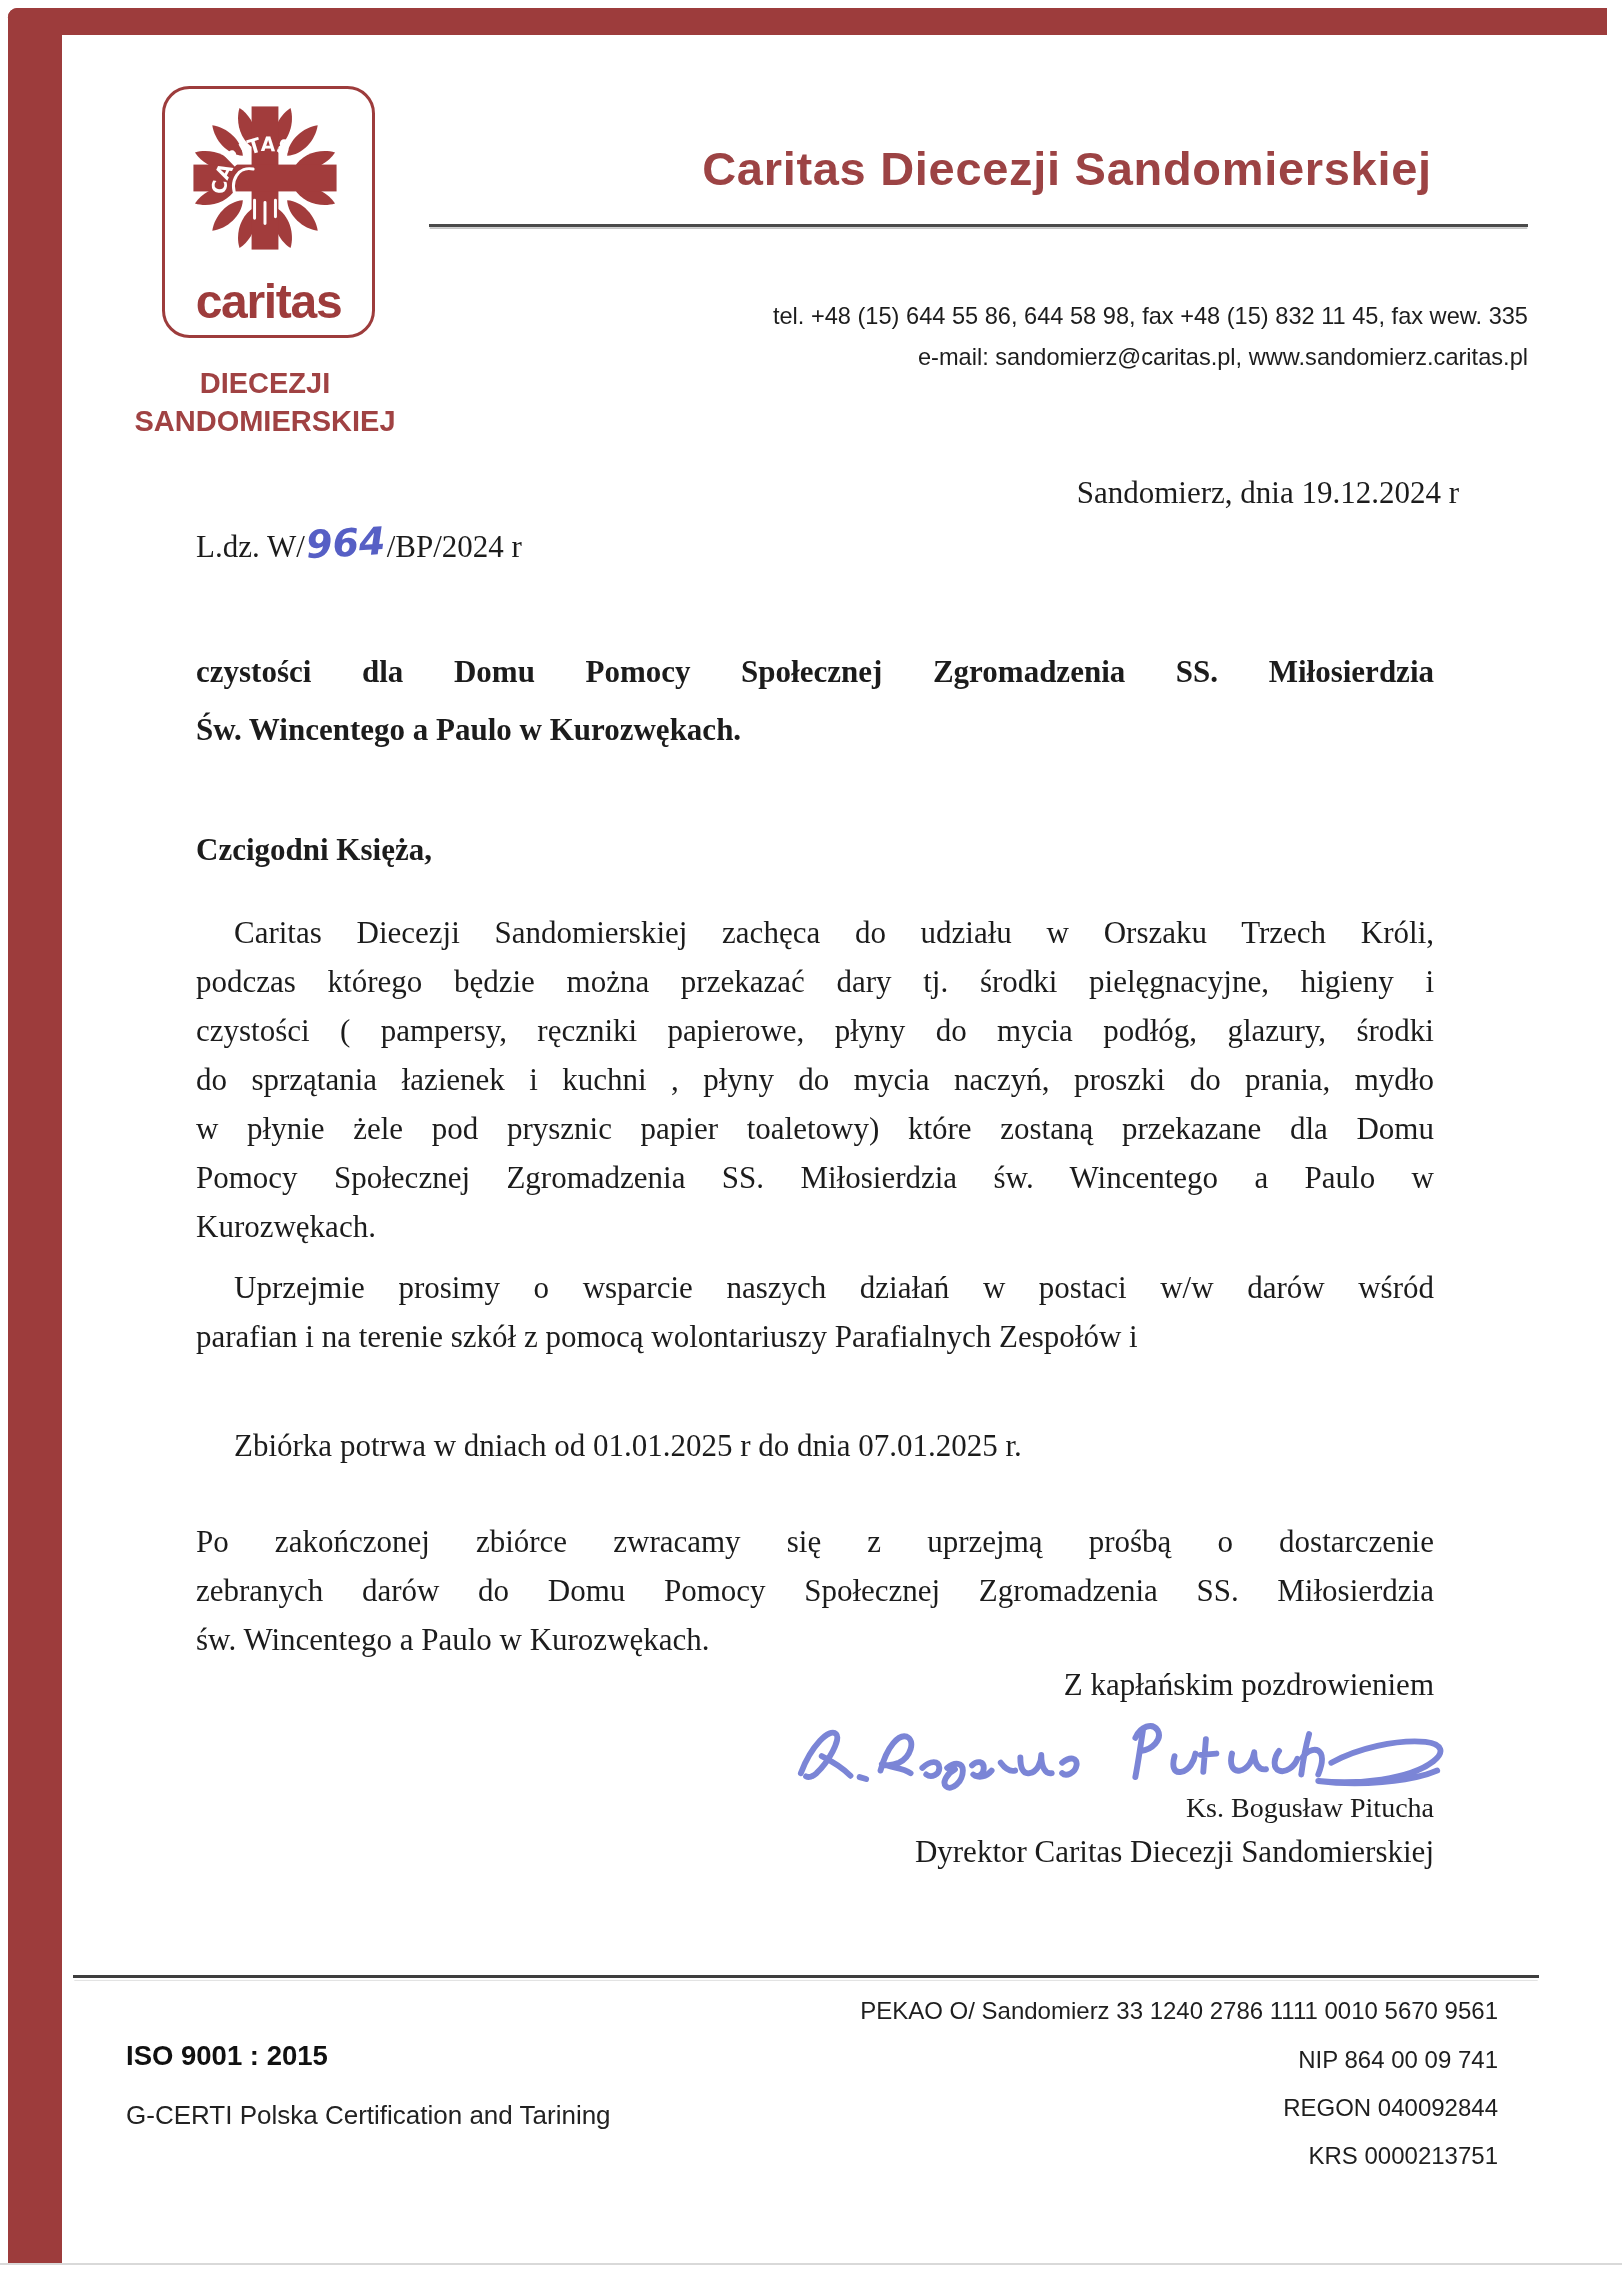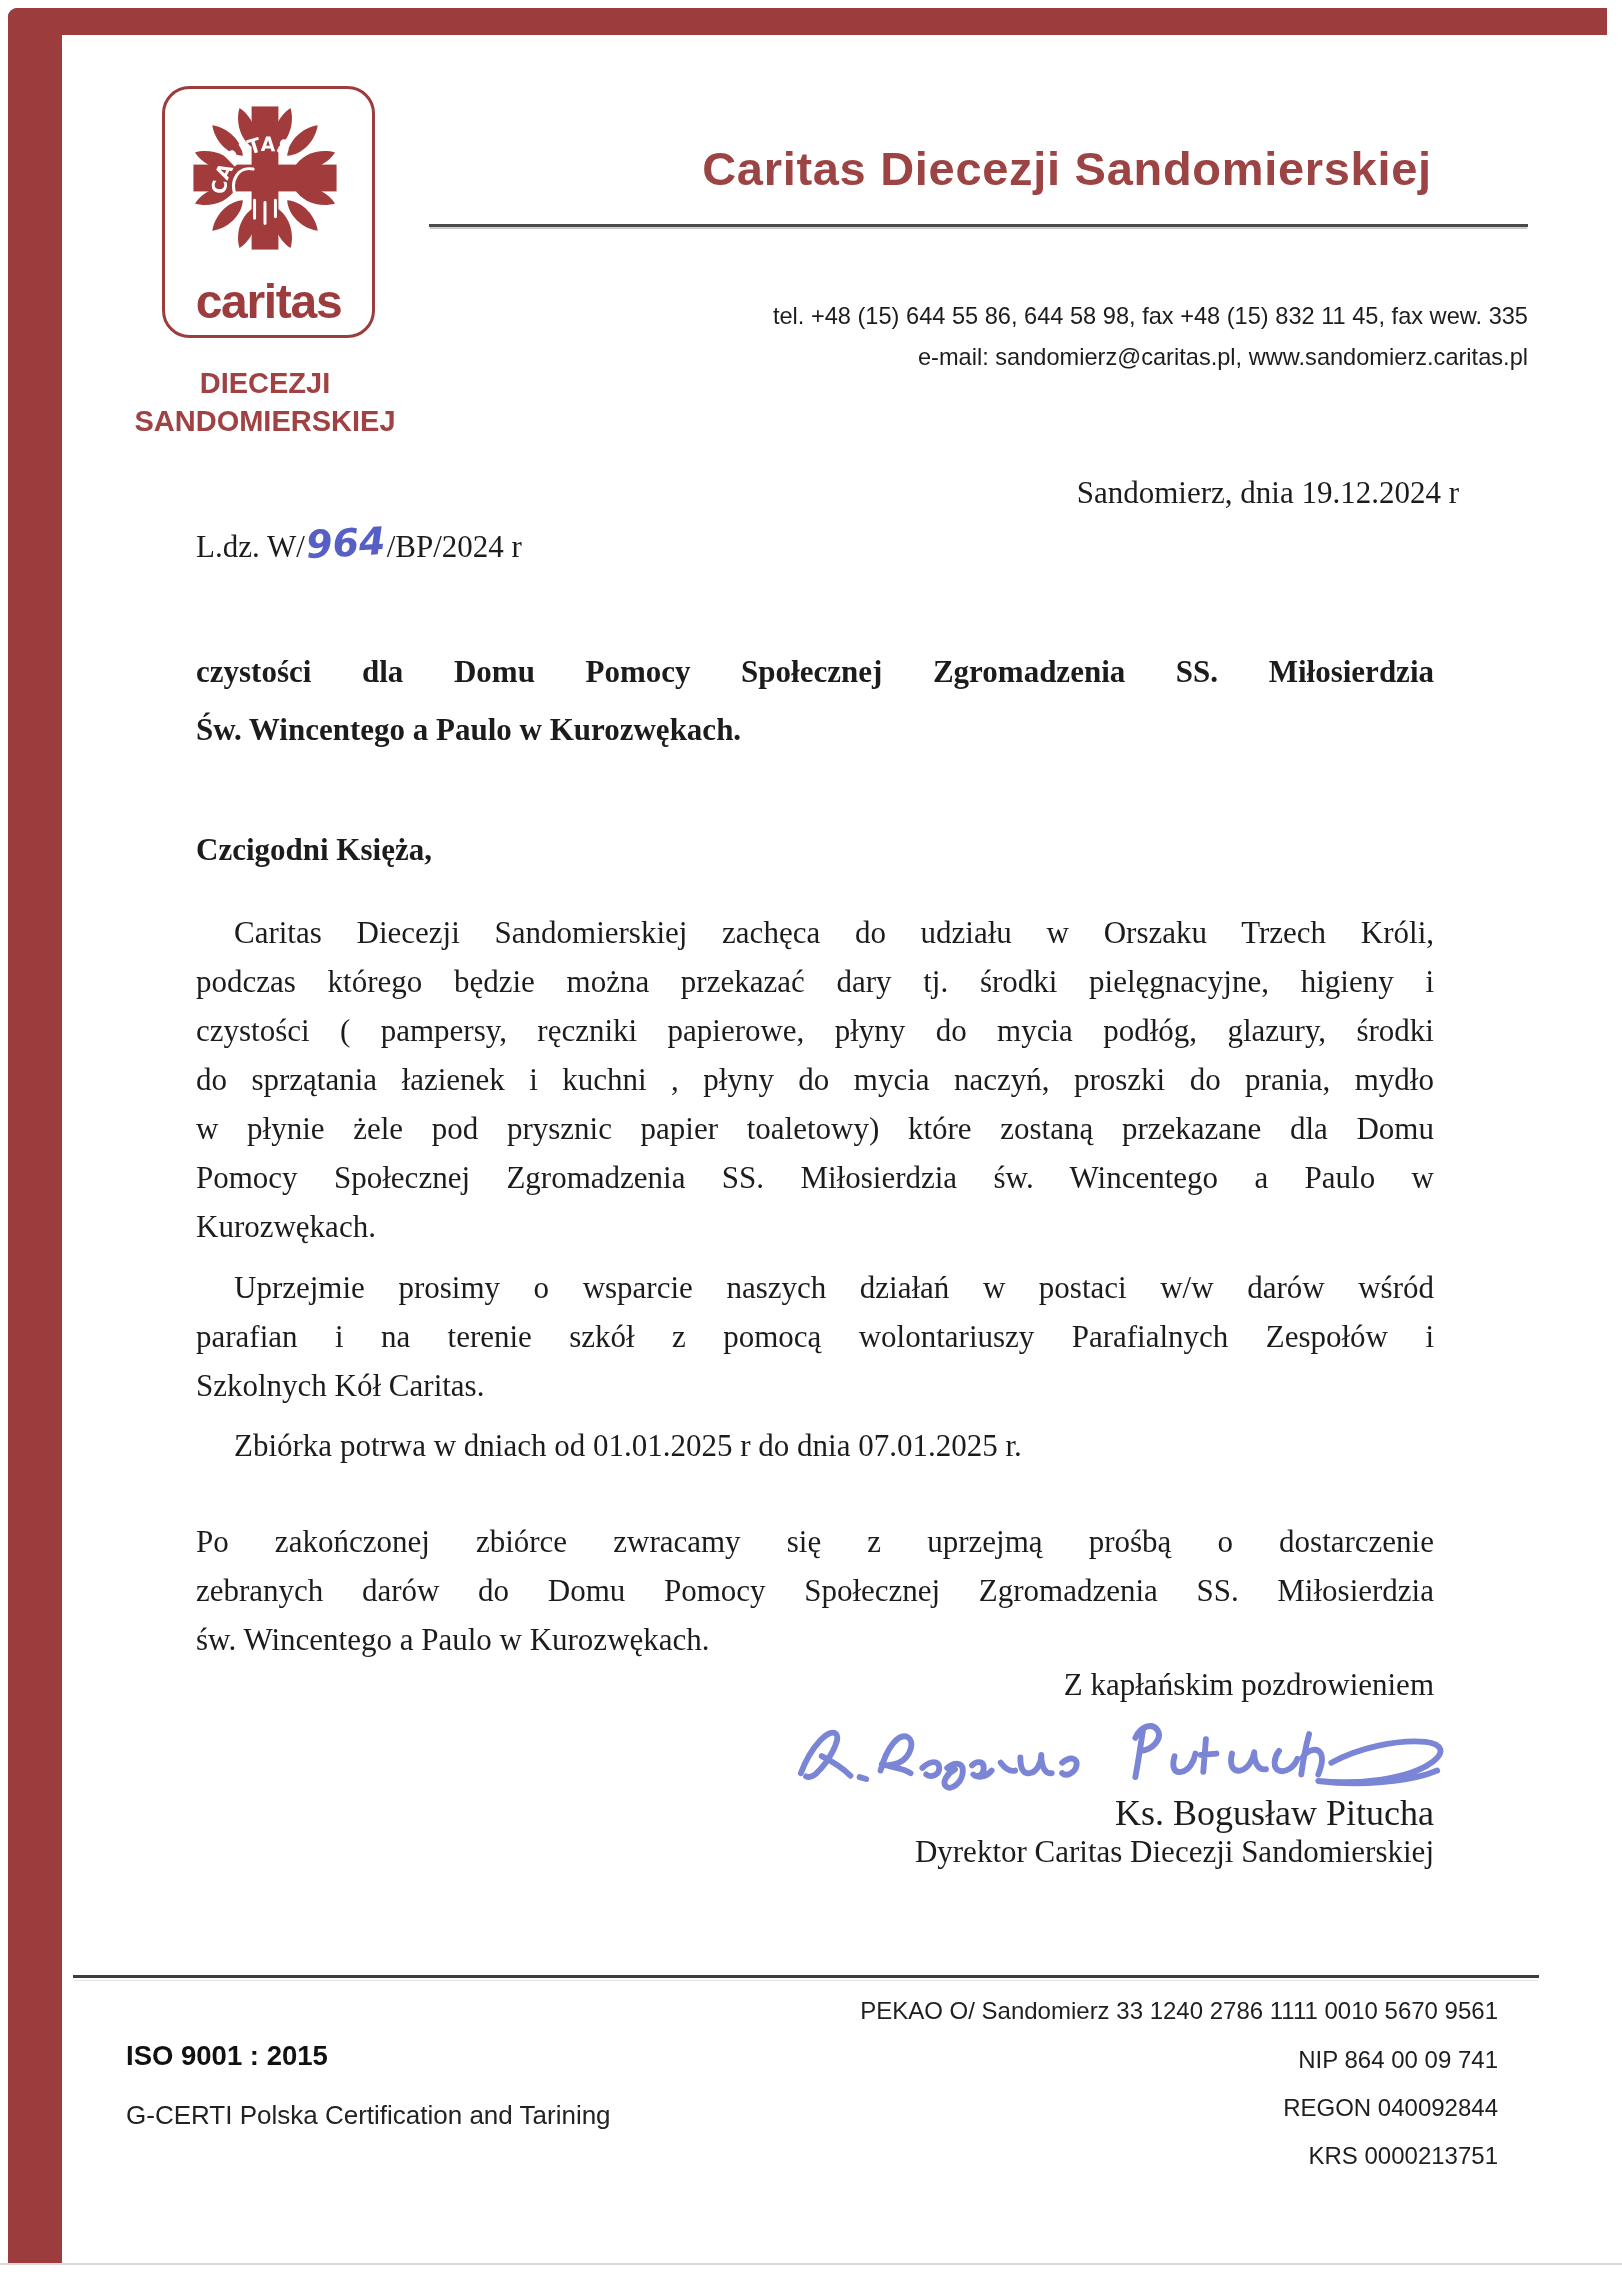--- a/index.html
+++ b/index.html
@@ -44,21 +44,21 @@
   .jlines .tline:last-child{text-align-last:left;font-family:Liberation Serif, serif;}
   .indent-first .tline:first-child{text-indent:38px;}
   .intro{top:643px;font-weight:bold;font-size:31px;line-height:58px;}
   .salutation{left:196px;top:832px;font-weight:bold;font-size:31px;}
   .para1{top:908px;}
   .para2{top:1263px;}
   .para3{top:1421px;}
   .para4{top:1517px;}
   .closing{left:196px;top:1667px;width:1238px;text-align:right;font-size:31px;}
   .signature{left:782px;top:1700px;width:674px;height:98px;}
-  .signer-name{left:196px;top:1792px;width:1238px;text-align:right;font-size:36px;}
+  .signer-name{left:196px;top:1792px;width:1238px;text-align:right;font-size:28px;}
   .signer-title{left:196px;top:1834px;width:1238px;text-align:right;font-size:31px;}
 
   
   .footer-rule{left:73px;top:1975px;width:1466px;height:2.6px;background:#3e3e3e;box-shadow:0 3.9px 0 -1.3px #b9b9b9;}
   .f-right{left:523px;width:975px;text-align:right;font-size:24px;color:#1e1e1e;}
   .f-bank{top:1997px;}
   .f-nip{top:2046px;}
   .f-regon{top:2094px;}
   .f-krs{top:2142px;}
   .f-iso{left:126px;top:2040px;font-weight:bold;font-size:27.5px;color:#111;}
@@ -130,21 +130,20 @@
         <div class="tline">podczas którego będzie można przekazać dary tj. środki pielęgnacyjne, higieny i</div>
         <div class="tline">czystości ( pampersy, ręczniki papierowe, płyny do mycia podłóg, glazury, środki</div>
         <div class="tline">do sprzątania łazienek i kuchni , płyny do mycia naczyń, proszki do prania, mydło</div>
         <div class="tline">w płynie żele pod prysznic papier toaletowy) które zostaną przekazane dla Domu</div>
         <div class="tline">Pomocy Społecznej Zgromadzenia SS. Miłosierdzia św. Wincentego a Paulo w</div>
         <div class="tline">Kurozwękach.</div>
       </div>
     <div class="abs block para2 jlines indent-first serif">
         <div class="tline">Uprzejmie prosimy o wsparcie naszych działań w postaci w/w darów wśród</div>
         <div class="tline">parafian i na terenie szkół z pomocą wolontariuszy Parafialnych Zespołów i</div>
-        <div class="tline">Szkolnych Kół Caritas.</div>
       </div>
     <div class="abs block para3 indent-first serif">
         <div class="tline">Zbiórka potrwa w dniach od 01.01.2025 r do dnia 07.01.2025 r.</div>
       </div>
     <div class="abs block para4 jlines serif">
         <div class="tline">Po zakończonej zbiórce zwracamy się z uprzejmą prośbą o dostarczenie</div>
         <div class="tline">zebranych darów do Domu Pomocy Społecznej Zgromadzenia SS. Miłosierdzia</div>
         <div class="tline">św. Wincentego a Paulo w Kurozwękach.</div>
       </div>
 

